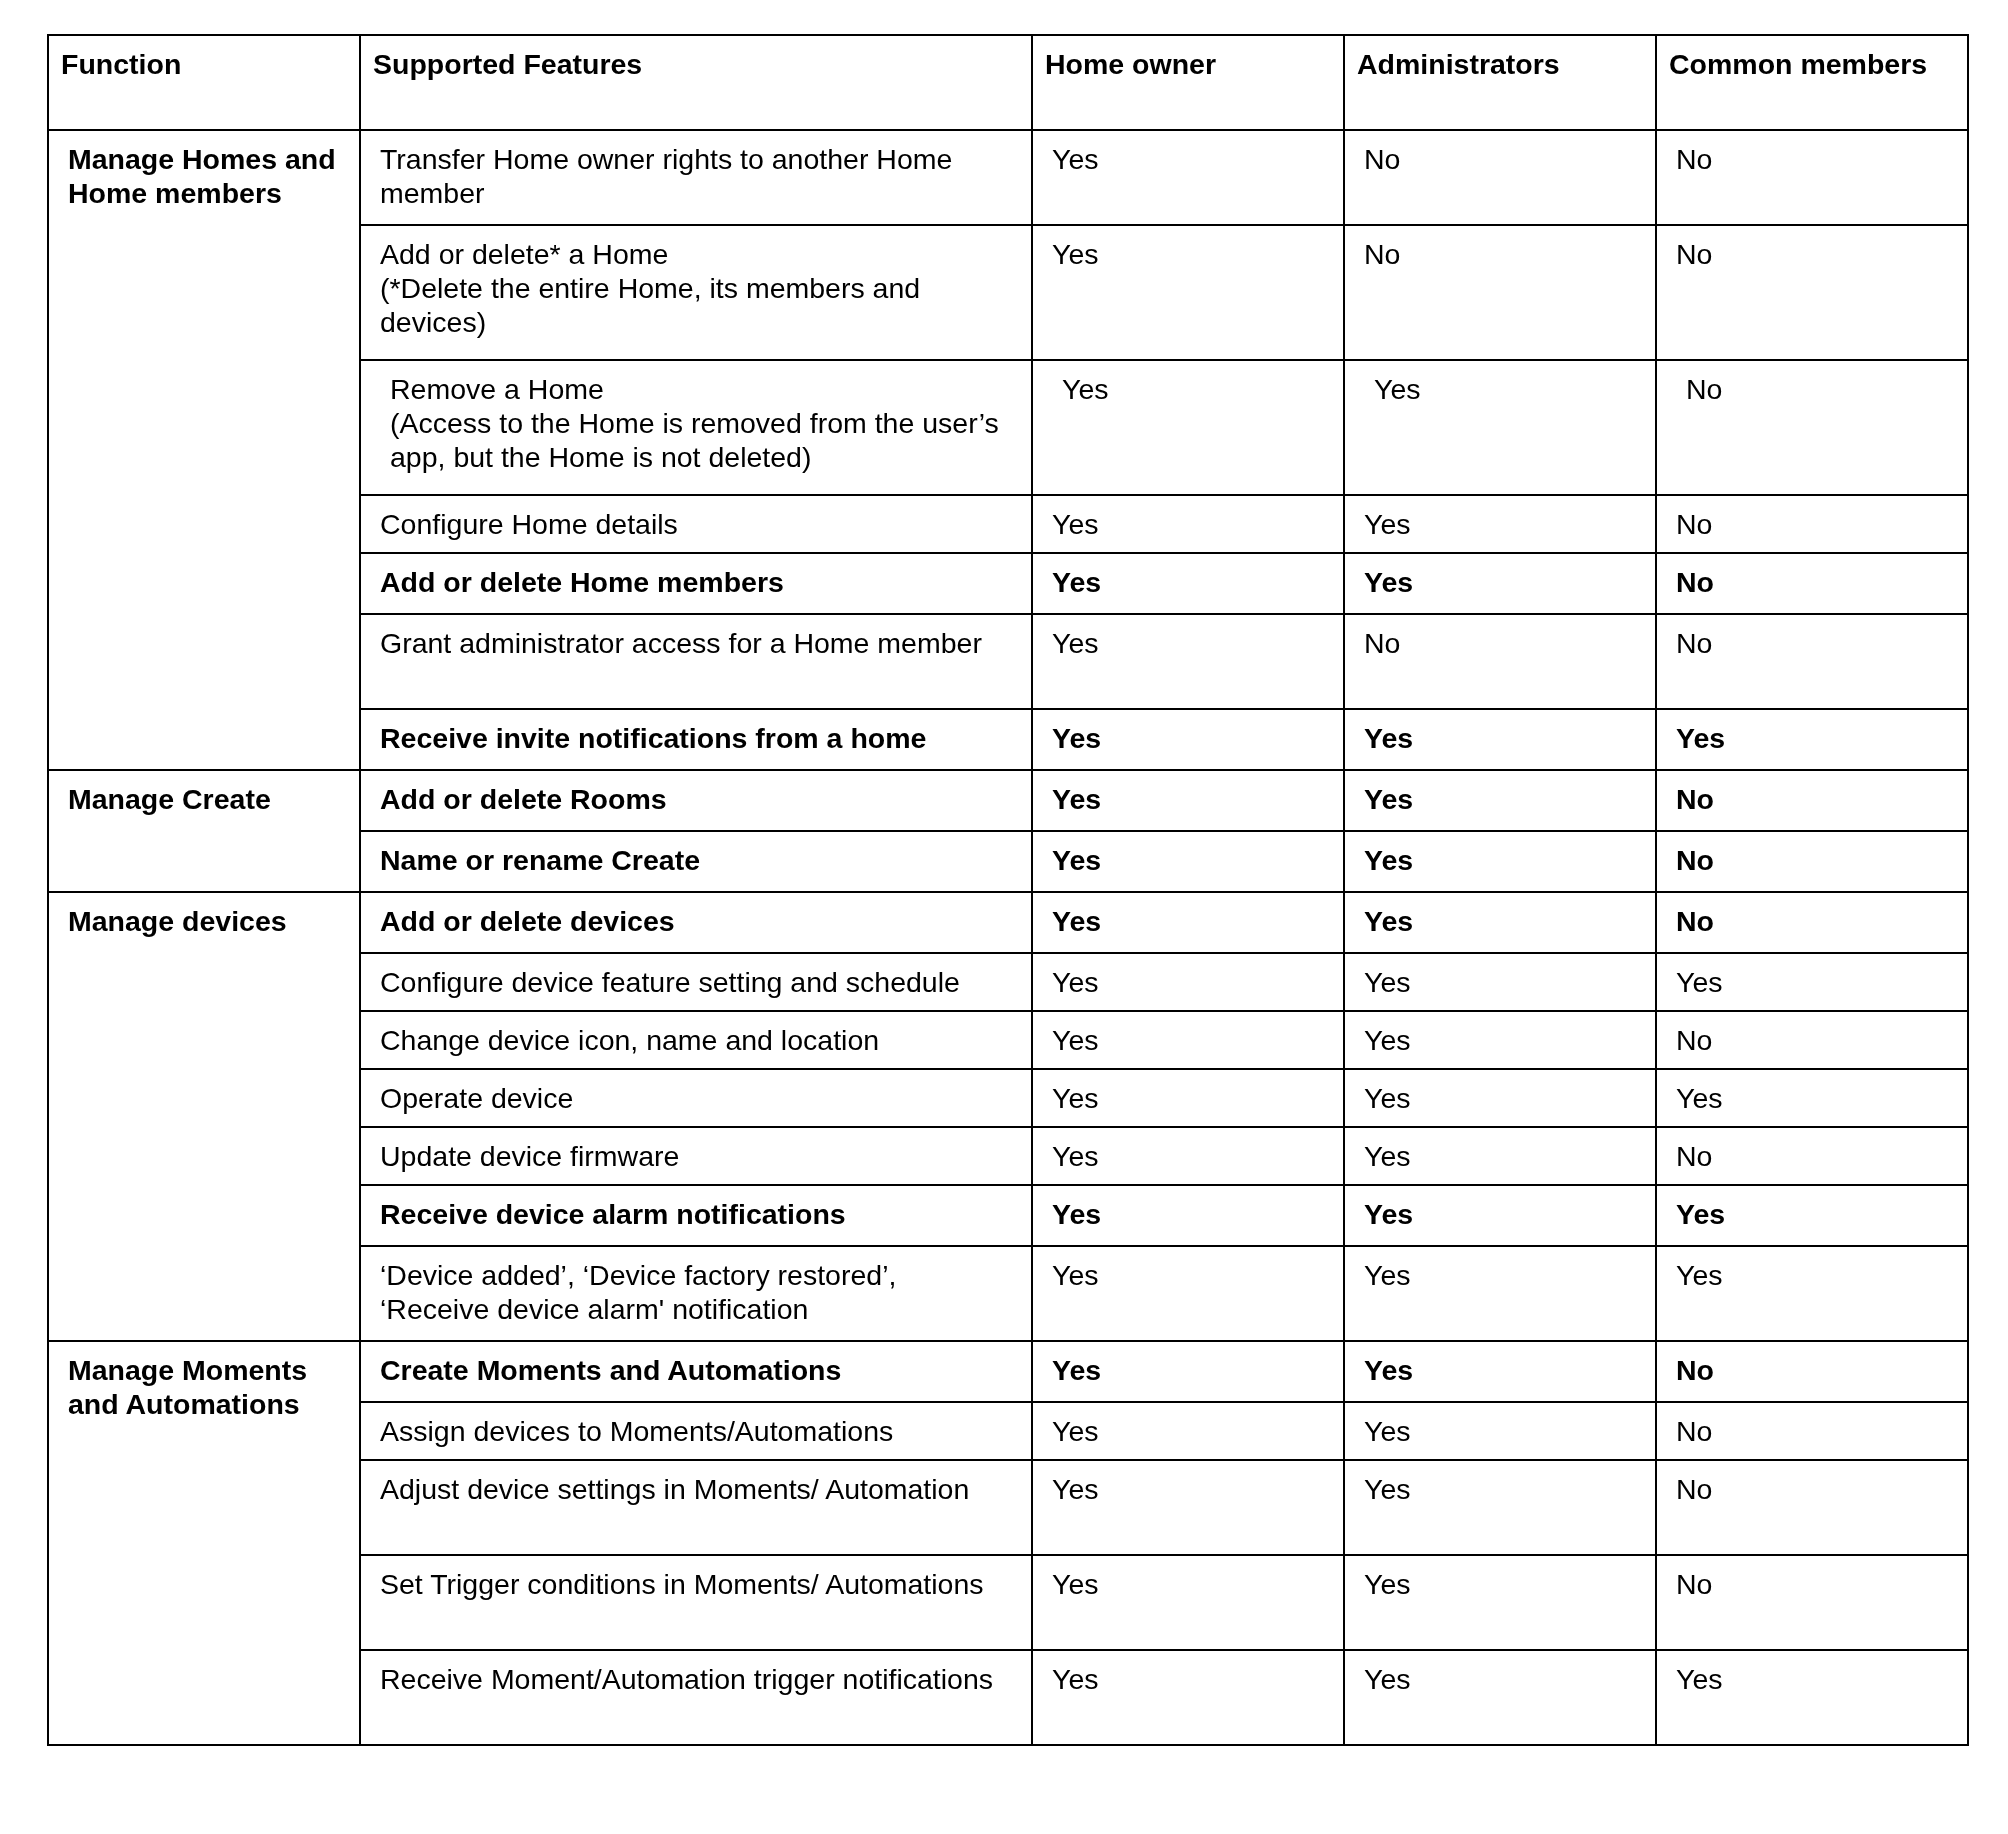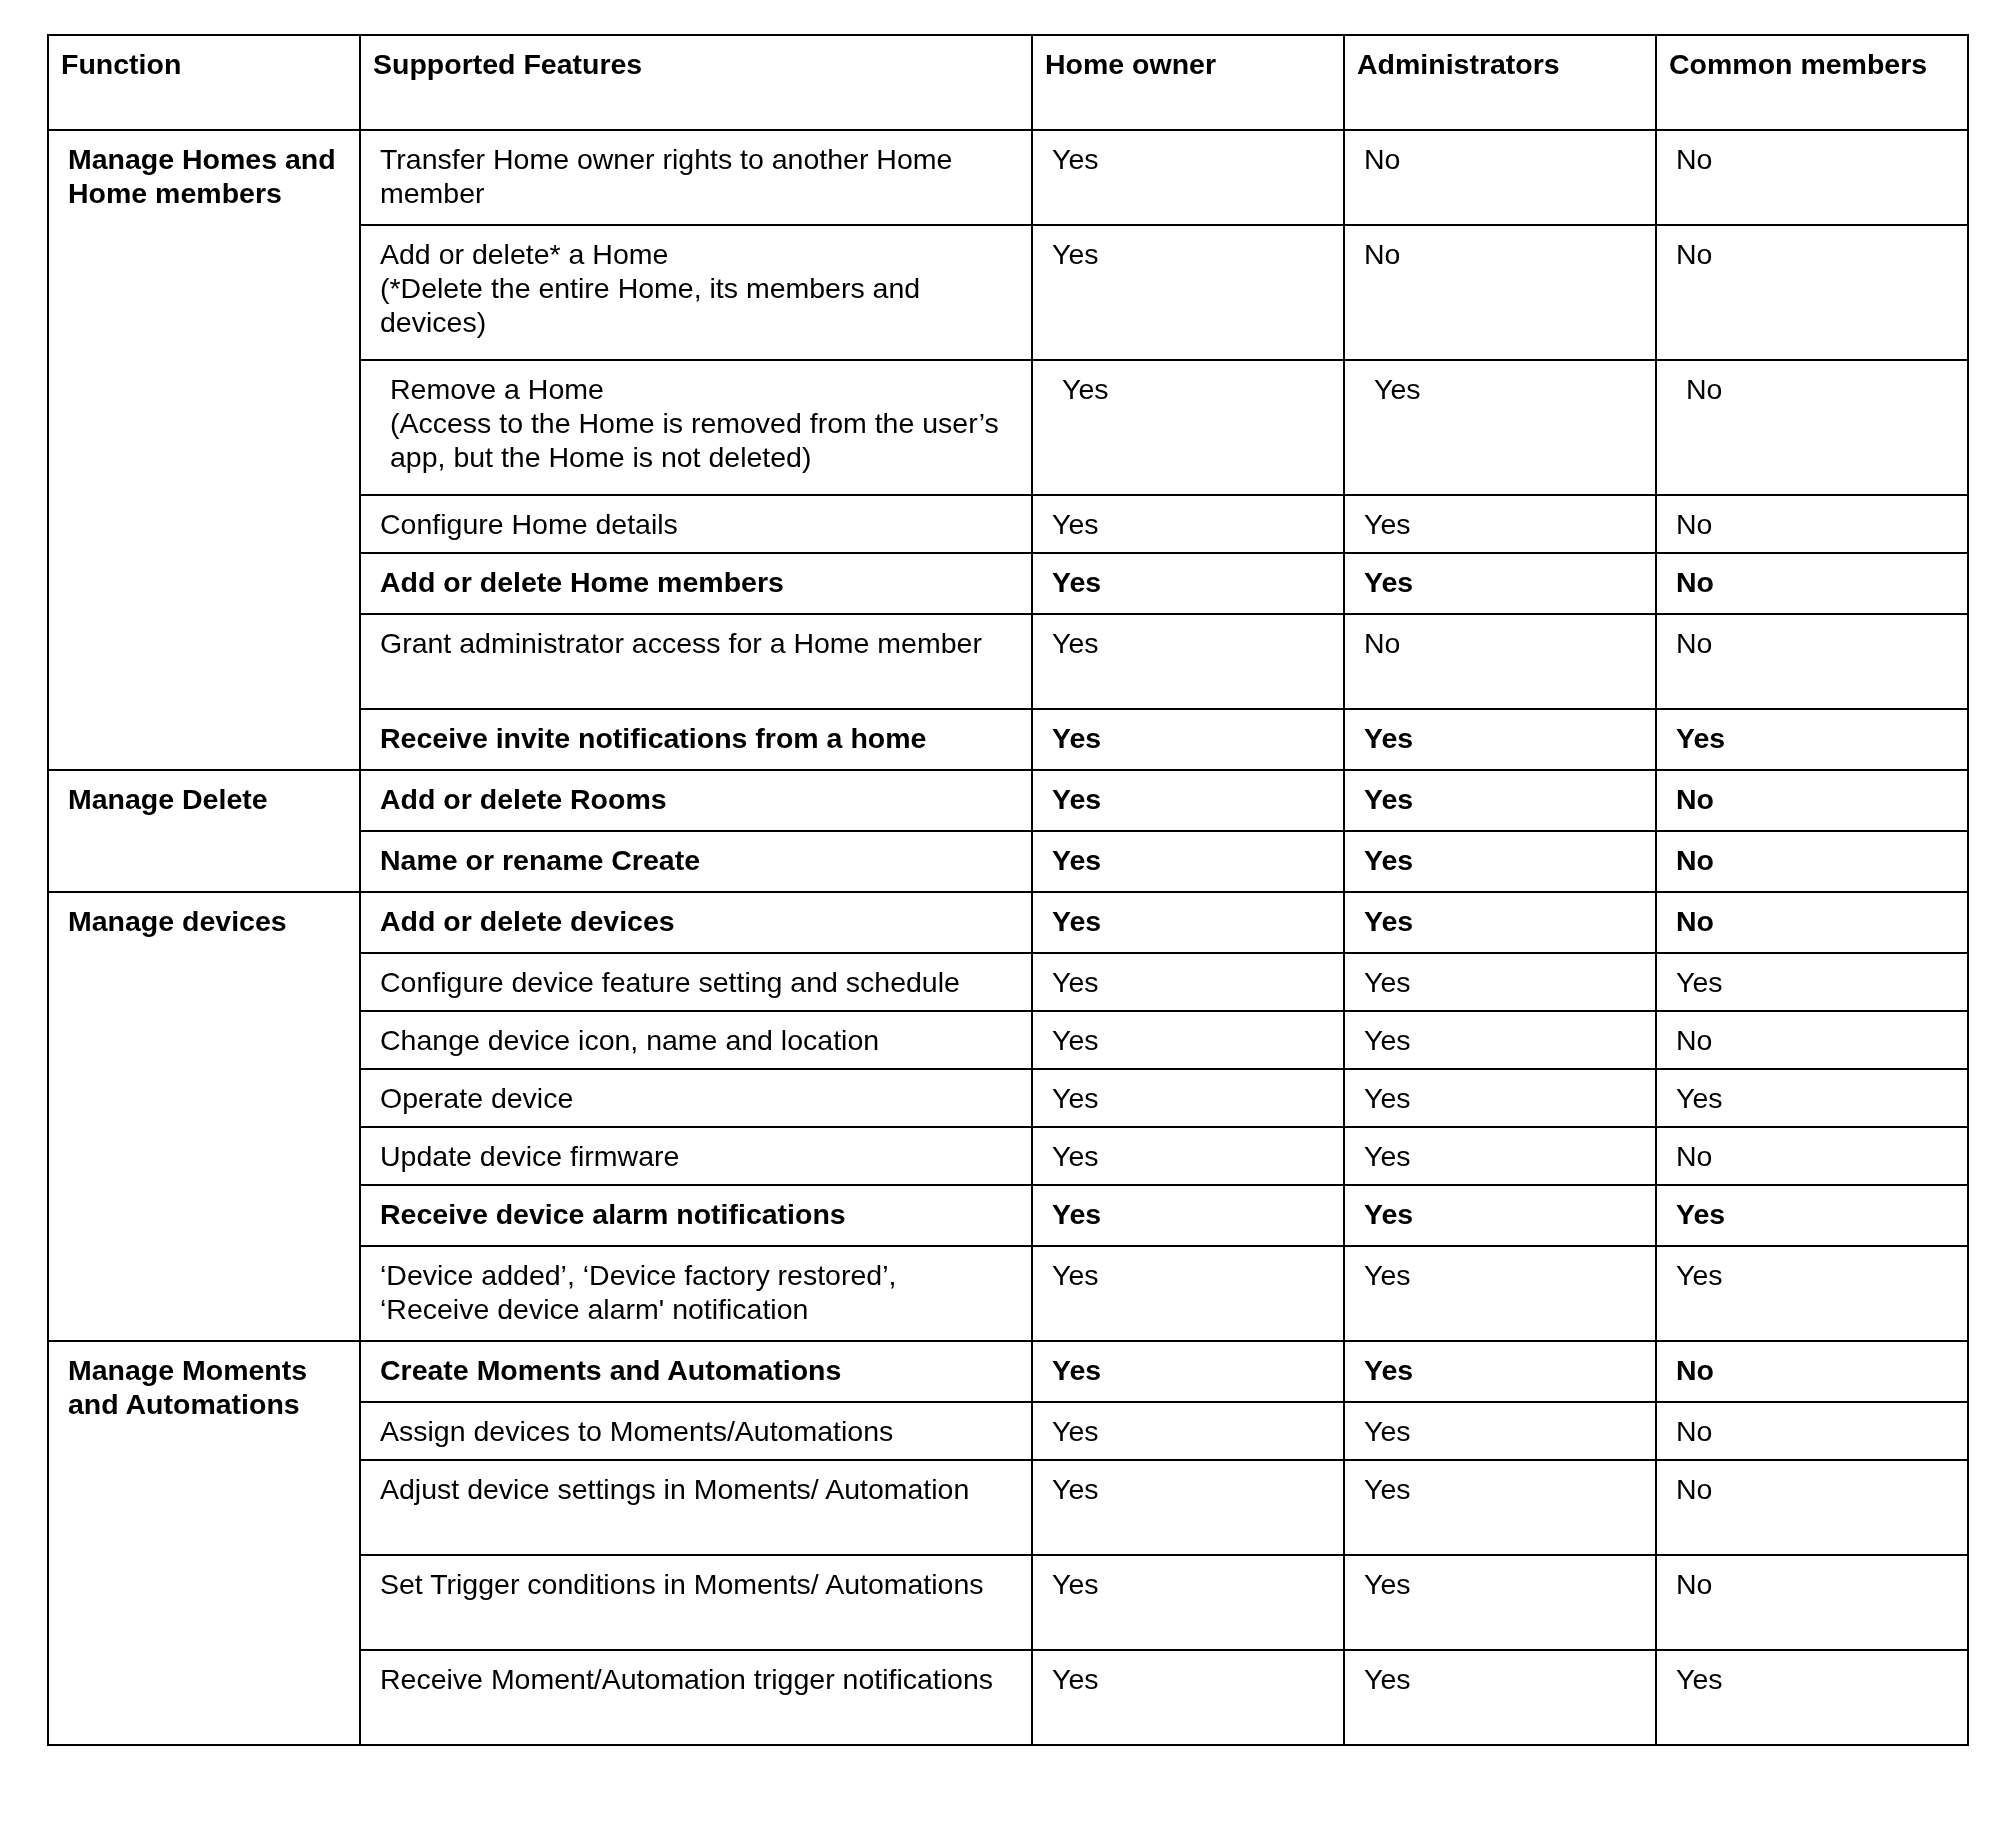--- a/index.html
+++ b/index.html
@@ -90,21 +90,21 @@
       <td>No</td>
     </tr>
     <tr class="m">
       <td class="feat">Receive invite notifications from a home</td>
       <td>Yes</td>
       <td>Yes</td>
       <td>Yes</td>
     </tr>
 
     <tr class="m">
-      <td rowspan="2" class="func">Manage Delete</td>
+      <td rowspan="2" class="func">Manage Create</td>
       <td class="feat">Add or delete Rooms</td>
       <td>Yes</td>
       <td>Yes</td>
       <td>No</td>
     </tr>
     <tr class="m">
       <td class="feat">Name or rename Create</td>
       <td>Yes</td>
       <td>Yes</td>
       <td>No</td>

